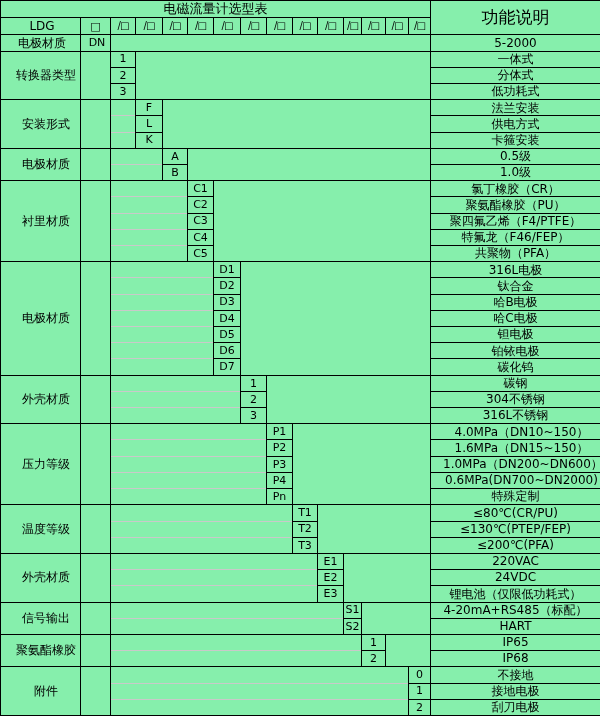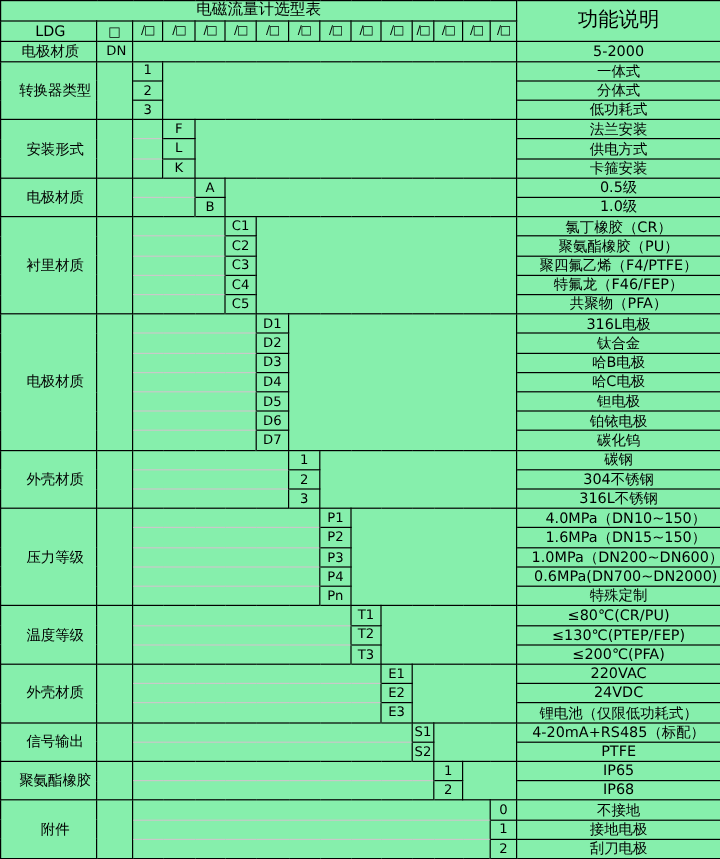--- a/index.html
+++ b/index.html
@@ -289,21 +289,21 @@
   <td class="b lbl" rowspan="2">信号输出</td>
   <td class="b" rowspan="2"></td>
   <td class="lf first" colspan="9"></td>
   <td class="b code">S1</td>
   <td class="b" colspan="3" rowspan="2"></td>
   <td class="b fn">4-20mA+RS485（标配）</td>
 </tr>
 <tr>
   <td class="lf" colspan="9"></td>
   <td class="b code">S2</td>
-  <td class="b fn">PTFE</td>
+  <td class="b fn">HART</td>
 </tr>
 
 <tr>
   <td class="b lbl" rowspan="2">聚氨酯橡胶</td>
   <td class="b" rowspan="2"></td>
   <td class="lf first" colspan="10"></td>
   <td class="b code">1</td>
   <td class="b" colspan="2" rowspan="2"></td>
   <td class="b fn">IP65</td>
 </tr>

